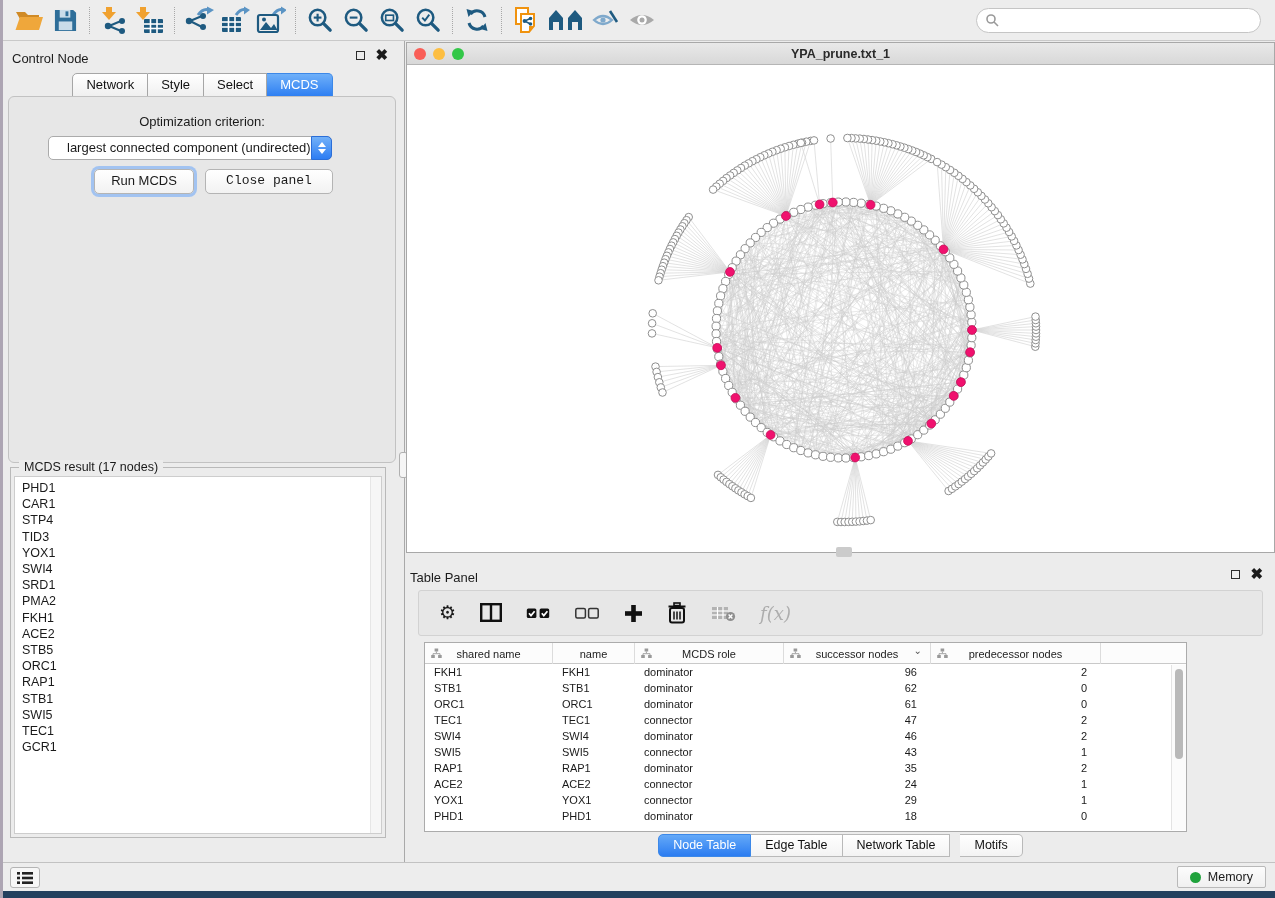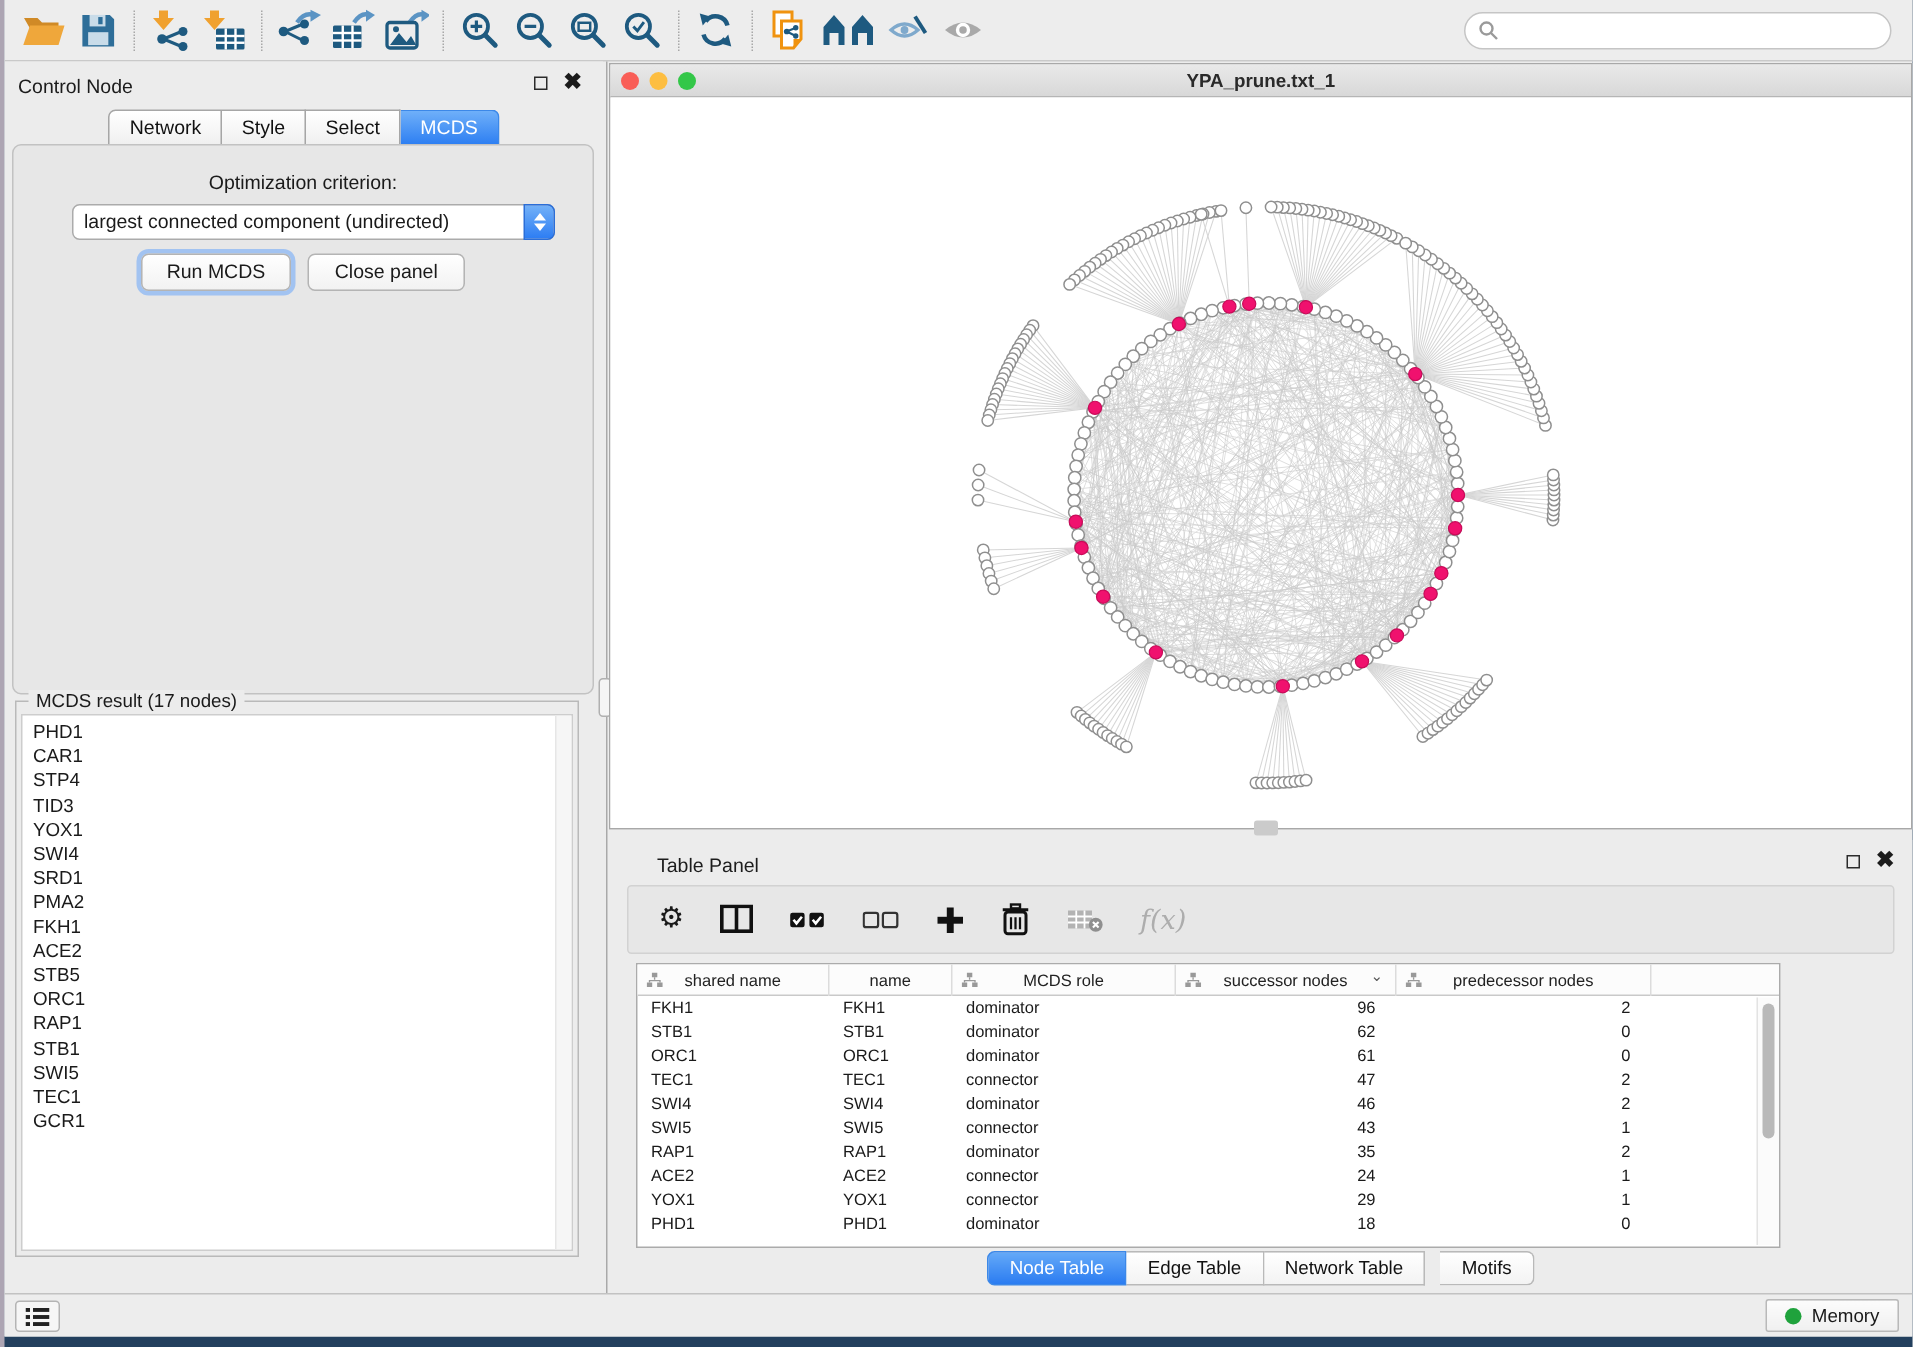--- a/index.html
+++ b/index.html
@@ -29,31 +29,31 @@
   #ctab-bar { left:0; top:32px; width:100%; display:flex; justify-content:center; }
   .ctab { padding:3px 13px 4px; font-size:13px; background:linear-gradient(#ffffff,#f0f0f0);
           border:1px solid #a6a6a6; border-left:none; color:#111; }
   .ctab:first-child { border-left:1px solid #a6a6a6; border-radius:5px 0 0 0; }
   .ctab:last-child { border-radius:0 5px 0 0; }
   .ctab.active { background:linear-gradient(#6fb0f9,#2e7ff2); color:#fff; border-color:#3c88e8; }
 
   #mcds-box { left:5px; top:55px; width:388px; height:367px; background:#e7e7e7;
               border:1px solid #c2c2c2; border-radius:6px; }
   #opt-label { top:17px; width:100%; text-align:center; font-size:13px; }
-  #opt-select { left:39px; top:39px; width:322px; height:24px; background:#fff; border:1px solid #ababab;
-                border-radius:5px; font-size:13px; line-height:21px; padding-left:7px; }
+  #opt-select { left:39px; top:39px; width:284px; height:24px; background:#fff; border:1px solid #ababab;
+                border-radius:5px; font-size:13px; line-height:21px; padding-left:18px; }
   #opt-select .cap { position:absolute; right:-1px; top:-1px; width:21px; height:24px; border-radius:0 5px 5px 0;
                 background:linear-gradient(#73b1f8,#2d7df3); border:1px solid #2b6ed8;
                 display:flex; flex-direction:column; align-items:center; justify-content:center; gap:2px; }
   .chev-up { width:0; height:0; border-left:4px solid transparent; border-right:4px solid transparent; border-bottom:5px solid #fff; }
   .chev-dn { width:0; height:0; border-left:4px solid transparent; border-right:4px solid transparent; border-top:5px solid #fff; }
   .mac-btn { position:absolute; top:72px; height:25px; background:linear-gradient(#ffffff,#f2f2f2);
              border:1px solid #b4b4b4; border-radius:5px; font-size:13px; text-align:center; line-height:22px; }
   #run-btn { left:85px; width:100px; box-shadow:0 0 0 3px rgba(105,165,250,.55); }
-  #closepanel-btn { left:196px; width:105px; }
+  #closepanel-btn { left:196px; width:128px;font-family:Liberation Mono, monospace; }
 
   #result-fieldset { left:7px; top:426px; width:376px; height:371px; border:1px solid #b9b9b9; }
   #result-legend { position:absolute; top:-8px; left:8px; background:#ececec; padding:0 5px; font-size:12.5px; }
   #mcds-list { position:absolute; left:3px; right:3px; top:8px; bottom:3px; background:#fff;
                border:1px solid #cdcdcd; overflow:hidden; padding:3px 0 0 7px; }
   #mcds-list .scrolltrack { position:absolute; right:0; top:0; bottom:0; width:11px; background:#f6f6f6; border-left:1px solid #e6e6e6; }
   .mcds-item { font-size:12.5px; line-height:16.2px; }
 
   
   #vsplit-line { left:404px; top:41px; width:1px; height:821px; background:#a9a9a9; }
@@ -1382,21 +1382,21 @@
         <circle cx="363.6" cy="369.9" r="4.4"></circle>
         <circle cx="328.4" cy="332.8" r="4.4"></circle>
         <circle cx="310.2" cy="282.8" r="4.4"></circle>
         <circle cx="314.0" cy="300.3" r="4.4"></circle>
       </g>
     </svg>
 </div>
 <div id="hsplit-handle" class="abs"></div>
 
 <div id="table-panel" class="abs">
-  <div class="abs" style="left:32px;top:8px;"><span class="panel-title">Table Panel</span></div>
+  <div class="abs" style="left:4px;top:8px;"><span class="panel-title">Table Panel</span></div>
   <div class="abs win-mini" style="right:12px;top:9px;">
     <span class="float-box"></span>
     <span class="close-x">✖</span>
   </div>
 
   <div id="tp-toolbar" class="abs">
     <span class="tp-icon">
         <span id="gear-glyph">⚙</span>
       </span>
     <span class="tp-icon">

